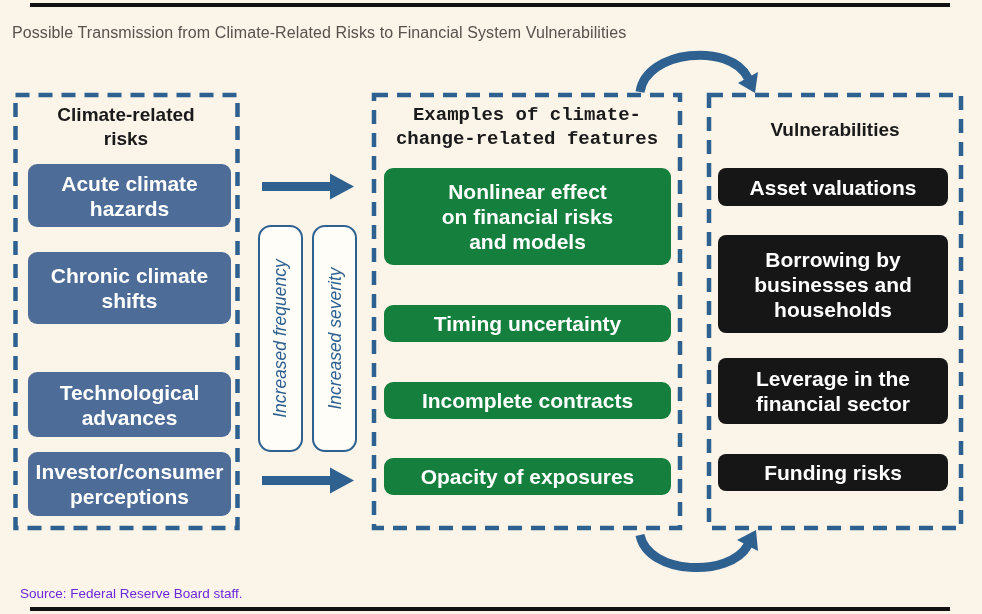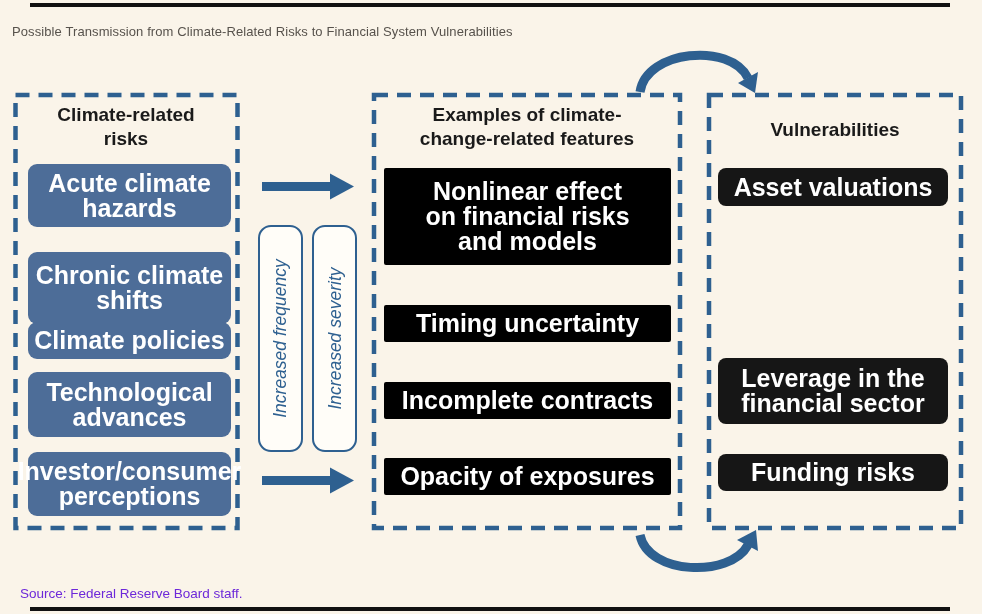--- a/index.html
+++ b/index.html
@@ -10,43 +10,43 @@
     overflow: hidden;
   }
   .figure { position: relative; width: 982px; height: 614px; }
 
   .rule { position: absolute; left: 30px; width: 920px; height: 4px; background: #111; }
   .rule-top { top: 3px; }
   .rule-bottom { top: 607px; }
 
   .fig-title {
     position: absolute; left: 12px; top: 24px;
-    font-size: 13px; color: #57524c; letter-spacing: 0.1px;
+    font-size: 16px; color: #57524c; letter-spacing: 0.1px;
   }
   .source-note {
     position: absolute; left: 20px; top: 586px;
     font-size: 13.5px; color: #6d28d9;
   }
 
   .col-header {
     position: absolute; text-align: center;
     font-size: 19px; font-weight: bold; color: #1a1a1a;
     line-height: 24px; white-space: pre-line;
   }
   .hdr-risks   { left: 15px;  top: 103px; width: 222px; }
-  .hdr-feat    { left: 374px; top: 103px; width: 306px; }
+  .hdr-feat    { left: 374px; top: 103px; width: 306px; font-family: Liberation Mono, monospace; }
   .hdr-vuln    { left: 709px; top: 118px; width: 252px; }
 
   .node {
     position: absolute; display: flex; align-items: center; justify-content: center;
     text-align: center; color: #fff; font-weight: bold;
-    white-space: pre-line; line-height: 25px; font-size: 25px;
+    white-space: pre-line; line-height: 25px; font-size: 21px;
   }
   .node-blue  { background: #4d6d98; border-radius: 9px;  left: 28px;  width: 203px; }
-  .node-gray  { background: #000000; border-radius: 2px;  left: 384px; width: 287px; }
+  .node-gray  { background: #15803d; border-radius: 9px;  left: 384px; width: 287px; }
   .node-black { background: #161616; border-radius: 8px; left: 718px; width: 230px; }
 
   .r0 { top: 164px; height: 63px; }
   .r1 { top: 243px; height: 72px; margin-top: 9px; }
   .r2 { top: 322px; height: 37px; }
   .r3 { top: 372px; height: 65px; }
   .r4 { top: 452px; height: 64px; }
 
   .f0 { top: 168px; height: 97px; }
   .f1 { top: 305px; height: 37px; }
@@ -110,40 +110,42 @@
   <div class="col-header hdr-risks">Climate-related
 risks</div>
   <div class="col-header hdr-feat">Examples of climate-
 change-related features</div>
   <div class="col-header hdr-vuln">Vulnerabilities</div>
 
   <div class="node node-blue r0">Acute climate
 hazards</div>
   <div class="node node-blue r1">Chronic climate
 shifts</div>
-  <div class="node node-blue r2">Climate policies</div>
   <div class="node node-blue r3">Technological
 advances</div>
   <div class="node node-blue r4">Investor/consumer
 perceptions</div>
 
   <div class="pill pill-freq">
     <span>Increased frequency</span>
   </div>
   <div class="pill pill-sev">
     <span>Increased severity</span>
   </div>
 
   <div class="node node-gray f0">Nonlinear effect
 on financial risks
 and models</div>
   <div class="node node-gray f1">Timing uncertainty</div>
   <div class="node node-gray f2">Incomplete contracts</div>
   <div class="node node-gray f3">Opacity of exposures</div>
 
   <div class="node node-black v0">Asset valuations</div>
+  <div class="node node-black v1">Borrowing by
+businesses and
+households</div>
   <div class="node node-black v2">Leverage in the
 financial sector</div>
   <div class="node node-black v3">Funding risks</div>
 
   <div class="source-note">Source: Federal Reserve Board staff.</div>
 
 </div>
 
 </body></html>

